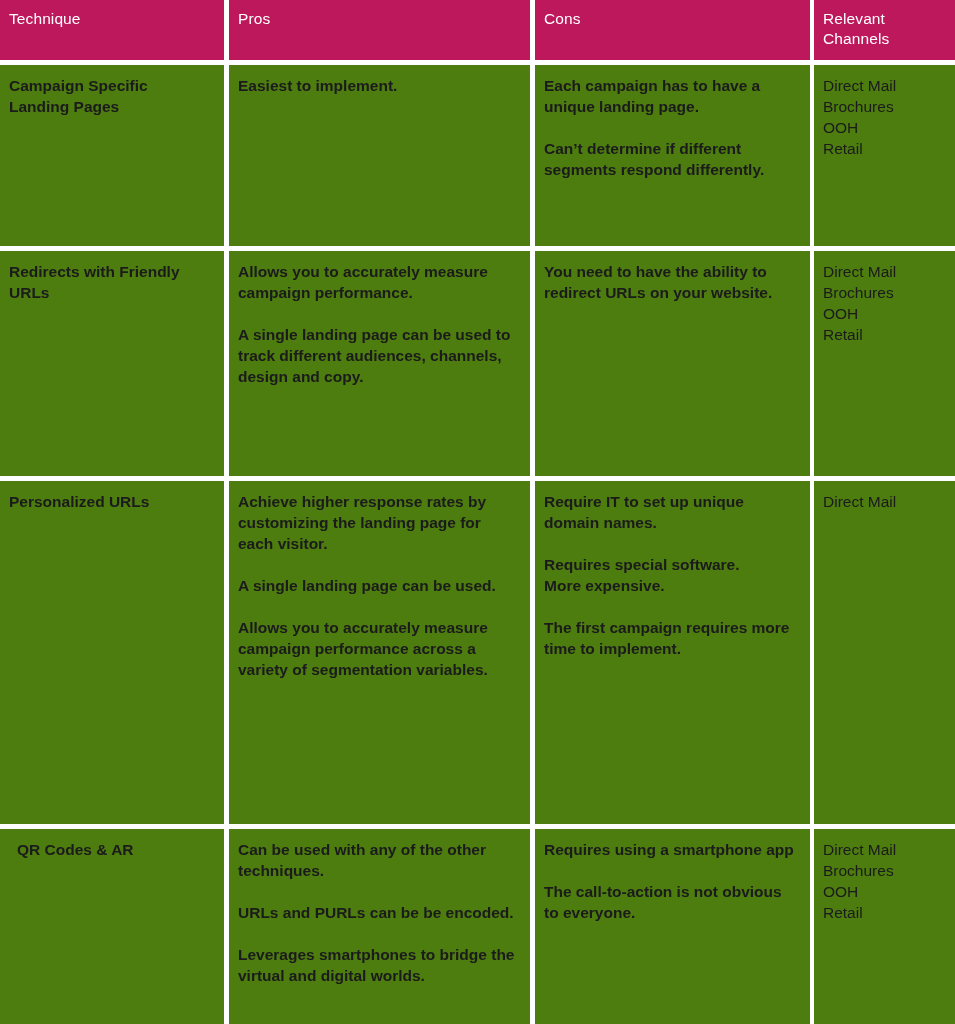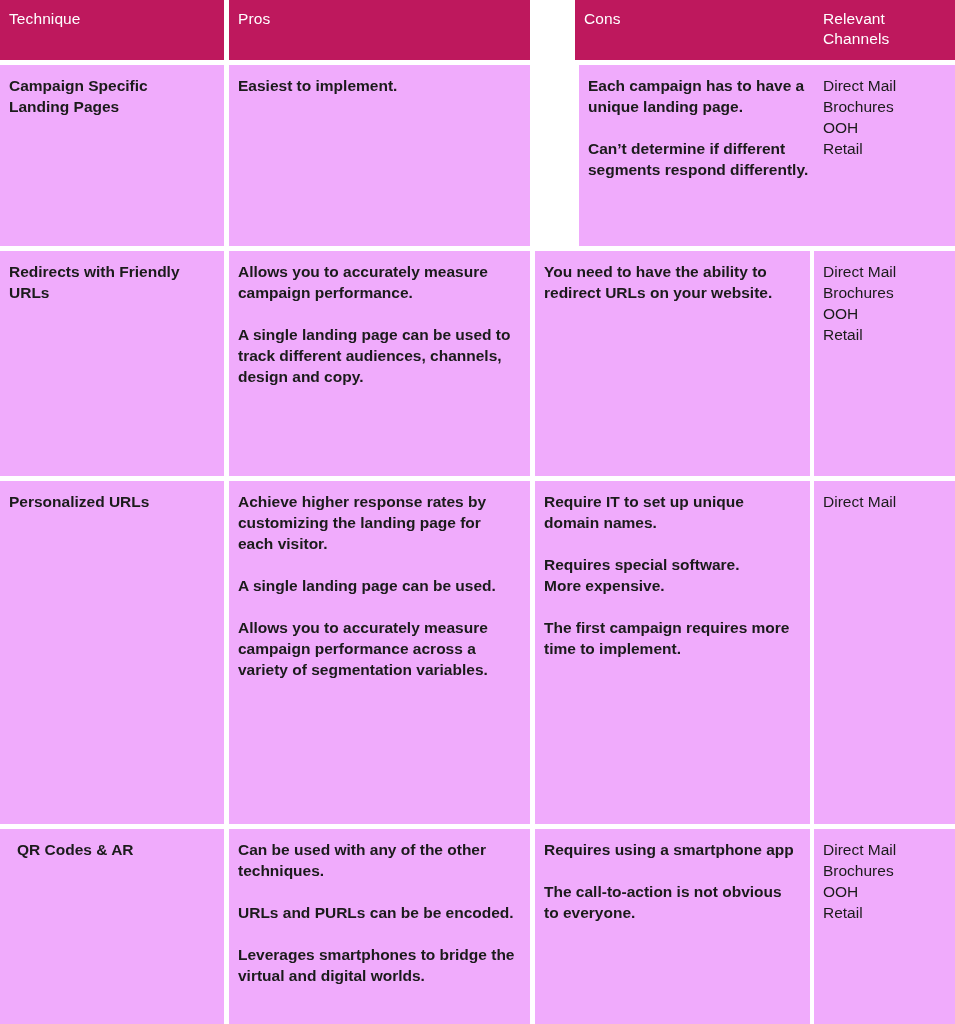--- a/index.html
+++ b/index.html
@@ -38,21 +38,21 @@
     padding: 9px 0 0 9px;
   }
   .hcell .htext {
     display: block;
     white-space: pre-line;
     letter-spacing: 0.1px;
   }
 
   
   .bcell {
-    background: #f0abfc;
+    background: #4d7c0f;
     color: #1b1b1b;
     font-size: 15.5px;
     line-height: 21px;
     padding: 10px 10px 6px 9px;
   }
   .bcell.technique {
     font-weight: bold;
   }
   .para {
     margin: 0 0 21px 0;
@@ -71,36 +71,36 @@
 <body>
 
 <div class="table">
 
   <div class="cell hcell" style="left:0px;top:0px;width:224px;height:60px;">
     <span class="htext">Technique</span>
   </div>
   <div class="cell hcell" style="left:229px;top:0px;width:301px;height:60px;">
     <span class="htext">Pros</span>
   </div>
-  <div class="cell hcell" style="left:535px;top:0px;width:275px;height:60px;margin-left:40px;">
+  <div class="cell hcell" style="left:535px;top:0px;width:275px;height:60px;">
     <span class="htext">Cons</span>
   </div>
   <div class="cell hcell" style="left:814px;top:0px;width:141px;height:60px;">
     <span class="htext">Relevant
 Channels</span>
   </div>
 
   <div class="cell bcell technique" style="left:0px;top:65px;width:224px;height:181px;">
     <p class="lines">Campaign Specific
 Landing Pages</p>
   </div>
   <div class="cell bcell" style="left:229px;top:65px;width:301px;height:181px;">
     <p class="para">Easiest to implement.</p>
   </div>
-  <div class="cell bcell" style="left:535px;top:65px;width:275px;height:181px;margin-left:44px;">
+  <div class="cell bcell" style="left:535px;top:65px;width:275px;height:181px;">
     <p class="para">Each campaign has to have a unique landing page.</p>
     <p class="para">Can’t determine if different segments respond differently.</p>
   </div>
   <div class="cell bcell" style="left:814px;top:65px;width:141px;height:181px;">
     <p class="lines">Direct Mail
 Brochures
 OOH
 Retail</p>
   </div>
 

